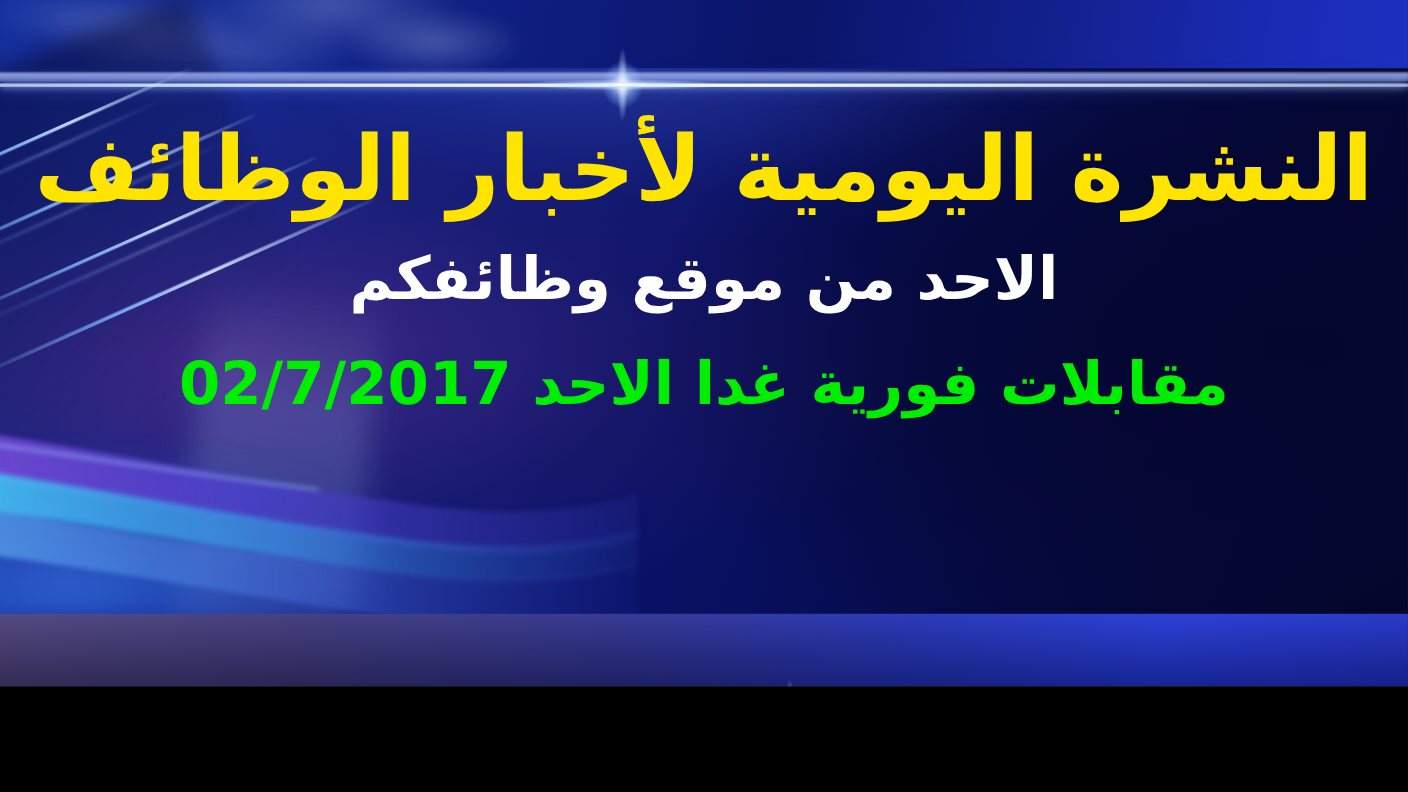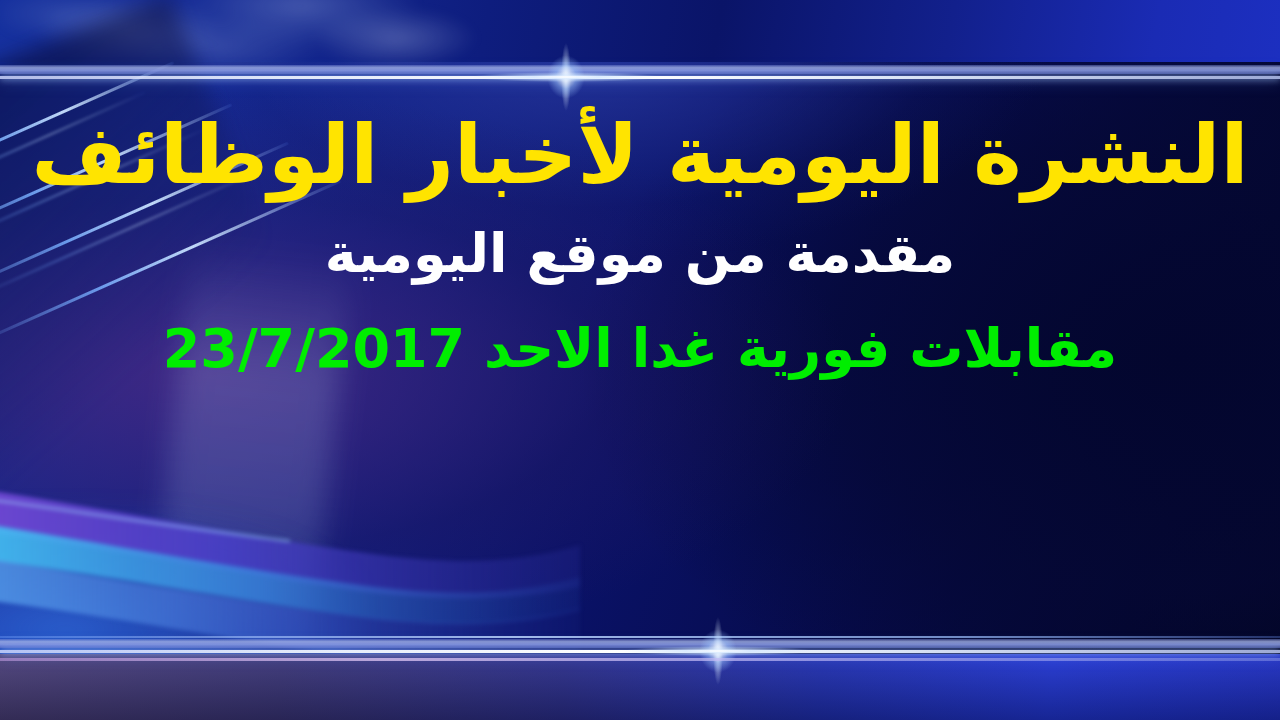--- a/index.html
+++ b/index.html
@@ -9,21 +9,21 @@
     background: #000;
   }
   body {
     font-family: "DejaVu Sans", sans-serif;
   }
 
   
   .stage {
     position: relative;
     width: 1280px;
-    height: 720px;
+    height: 624px;
     overflow: hidden;
     background: #4d7c0f;
   }
 
   
   .bg-base {
     position: absolute;
     inset: 0;
     background:
       radial-gradient(ellipse 70% 55% at 16% 52%, rgba(70,40,130,0.85) 0%, rgba(40,25,95,0.35) 45%, rgba(12,14,70,0) 72%),
@@ -326,19 +326,19 @@
     <span class="flare"></span>
   </div>
 
   <div class="frame-line" id="frame-bottom2">
     <span class="bar-thin"></span>
   </div>
 
   <div class="content">
     <div class="line headline">النشرة اليومية لأخبار الوظائف</div>
 
-    <div class="line subline">مقدمة من موقع اليومية</div>
-
-    <div class="line dateline">مقابلات فورية غدا الاحد 23/7/2017</div>
+    <div class="line subline">الاحد من موقع وظائفكم</div>
+
+    <div class="line dateline">مقابلات فورية غدا الاحد 02/7/2017</div>
 
   </div>
 
 </div>
 
 </body></html>

